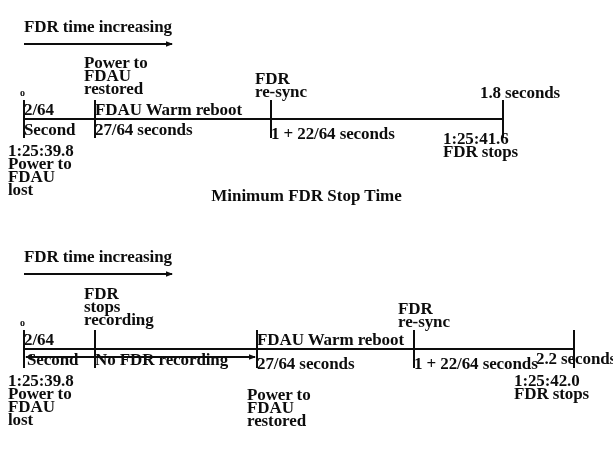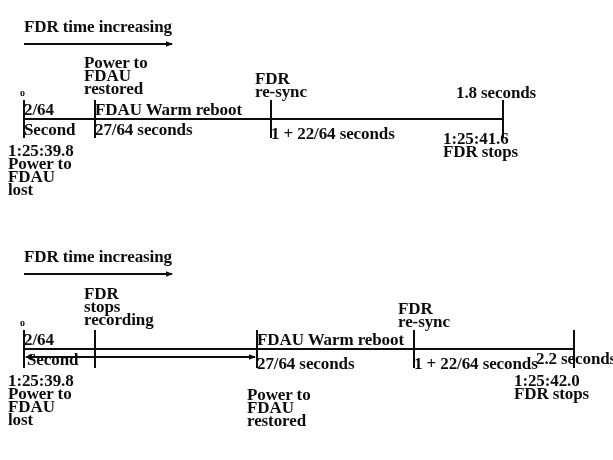--- a/index.html
+++ b/index.html
@@ -78,40 +78,41 @@
   <div class="abs" style="left:0;top:0;width:613px;height:225px;">
 
     <div class="lbl abs" style="left:24px;top:20px;">FDR time increasing</div>
 
     <div class="marker-o abs" style="left:20px;top:88px;">o</div>
 
     <div class="lbl abs" style="left:84px;top:56px;"><span>Power to</span><br><span>FDAU</span><br><span>restored</span></div>
 
     <div class="lbl abs" style="left:255px;top:72px;"><span>FDR</span><br><span>re-sync</span></div>
 
-    <div class="lbl abs" style="left:456px;top:86px;"><span>1.8 seconds</span></div>
+    <div class="lbl abs" style="left:480px;top:86px;"><span>1.8 seconds</span></div>
 
     <div class="hline" style="left:24px;top:118px;width:479px;"></div>
 
     <div class="vtick" style="left:23px;top:100px;height:38px;"></div>
     <div class="vtick" style="left:94px;top:100px;height:38px;"></div>
     <div class="vtick" style="left:270px;top:100px;height:38px;"></div>
     <div class="vtick" style="left:502px;top:100px;height:38px;"></div>
 
     <div class="lbl abs center" style="left:24px;top:103px;width:71px;">2/64</div>
     <div class="lbl abs center" style="left:95px;top:103px;width:176px;">FDAU Warm reboot</div>
 
     <div class="lbl abs center" style="left:24px;top:123px;width:71px;">Second</div>
     <div class="lbl abs center" style="left:95px;top:123px;width:176px;">27/64 seconds</div>
     <div class="lbl abs center" style="left:271px;top:127px;width:232px;">1 + 22/64 seconds</div>
 
     <div class="lbl abs" style="left:8px;top:144px;"><span>1:25:39.8</span><br><span>Power to</span><br><span>FDAU</span><br><span>lost</span></div>
 
     <div class="lbl abs center" style="left:443px;top:132px;width:120px;"><span>1:25:41.6</span><br><span>FDR stops</span></div>
 
+    <div class="title abs" style="left:0px;top:186px;width:613px;">Minimum FDR Stop Time</div>
   </div>
 
   <div class="abs" style="left:0;top:230px;width:613px;height:230px;">
 
     <div class="lbl abs" style="left:24px;top:20px;">FDR time increasing</div>
 
     <div class="marker-o abs" style="left:20px;top:88px;">o</div>
 
     <div class="lbl abs" style="left:84px;top:57px;"><span>FDR</span><br><span>stops</span><br><span>recording</span></div>
 
@@ -124,20 +125,21 @@
     <div class="vtick" style="left:23px;top:100px;height:38px;"></div>
     <div class="vtick" style="left:94px;top:100px;height:38px;"></div>
     <div class="vtick" style="left:256px;top:100px;height:38px;"></div>
     <div class="vtick" style="left:413px;top:100px;height:38px;"></div>
     <div class="vtick" style="left:573px;top:100px;height:38px;"></div>
 
     <div class="lbl abs center" style="left:24px;top:103px;width:71px;">2/64</div>
     <div class="lbl abs center" style="left:257px;top:103px;width:157px;">FDAU Warm reboot</div>
 
     <div class="lbl abs center" style="left:27px;top:123px;width:71px;">Second</div>
+    <div class="lbl abs center" style="left:95px;top:123px;width:162px;">No FDR recording</div>
     <div class="lbl abs center" style="left:257px;top:127px;width:157px;">27/64 seconds</div>
     <div class="lbl abs center" style="left:414px;top:127px;width:160px;">1 + 22/64 seconds</div>
 
 
     <div class="lbl abs" style="left:8px;top:144px;"><span>1:25:39.8</span><br><span>Power to</span><br><span>FDAU</span><br><span>lost</span></div>
 
     <div class="lbl abs" style="left:247px;top:158px;"><span>Power to</span><br><span>FDAU</span><br><span>restored</span></div>
 
     <div class="lbl abs center" style="left:514px;top:144px;width:120px;"><span>1:25:42.0</span><br><span>FDR stops</span></div>
 

